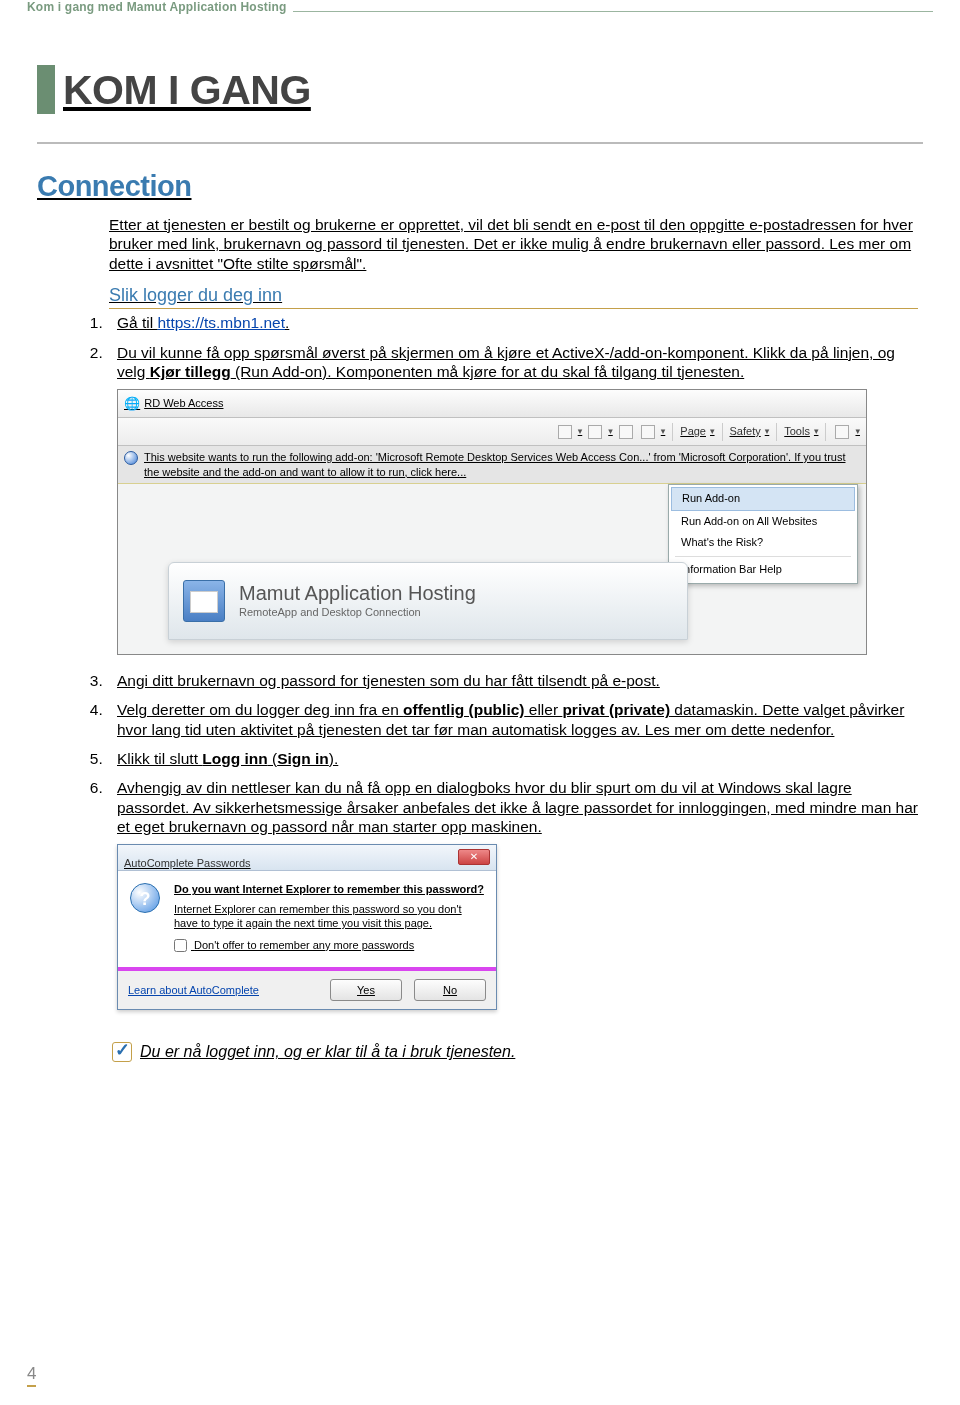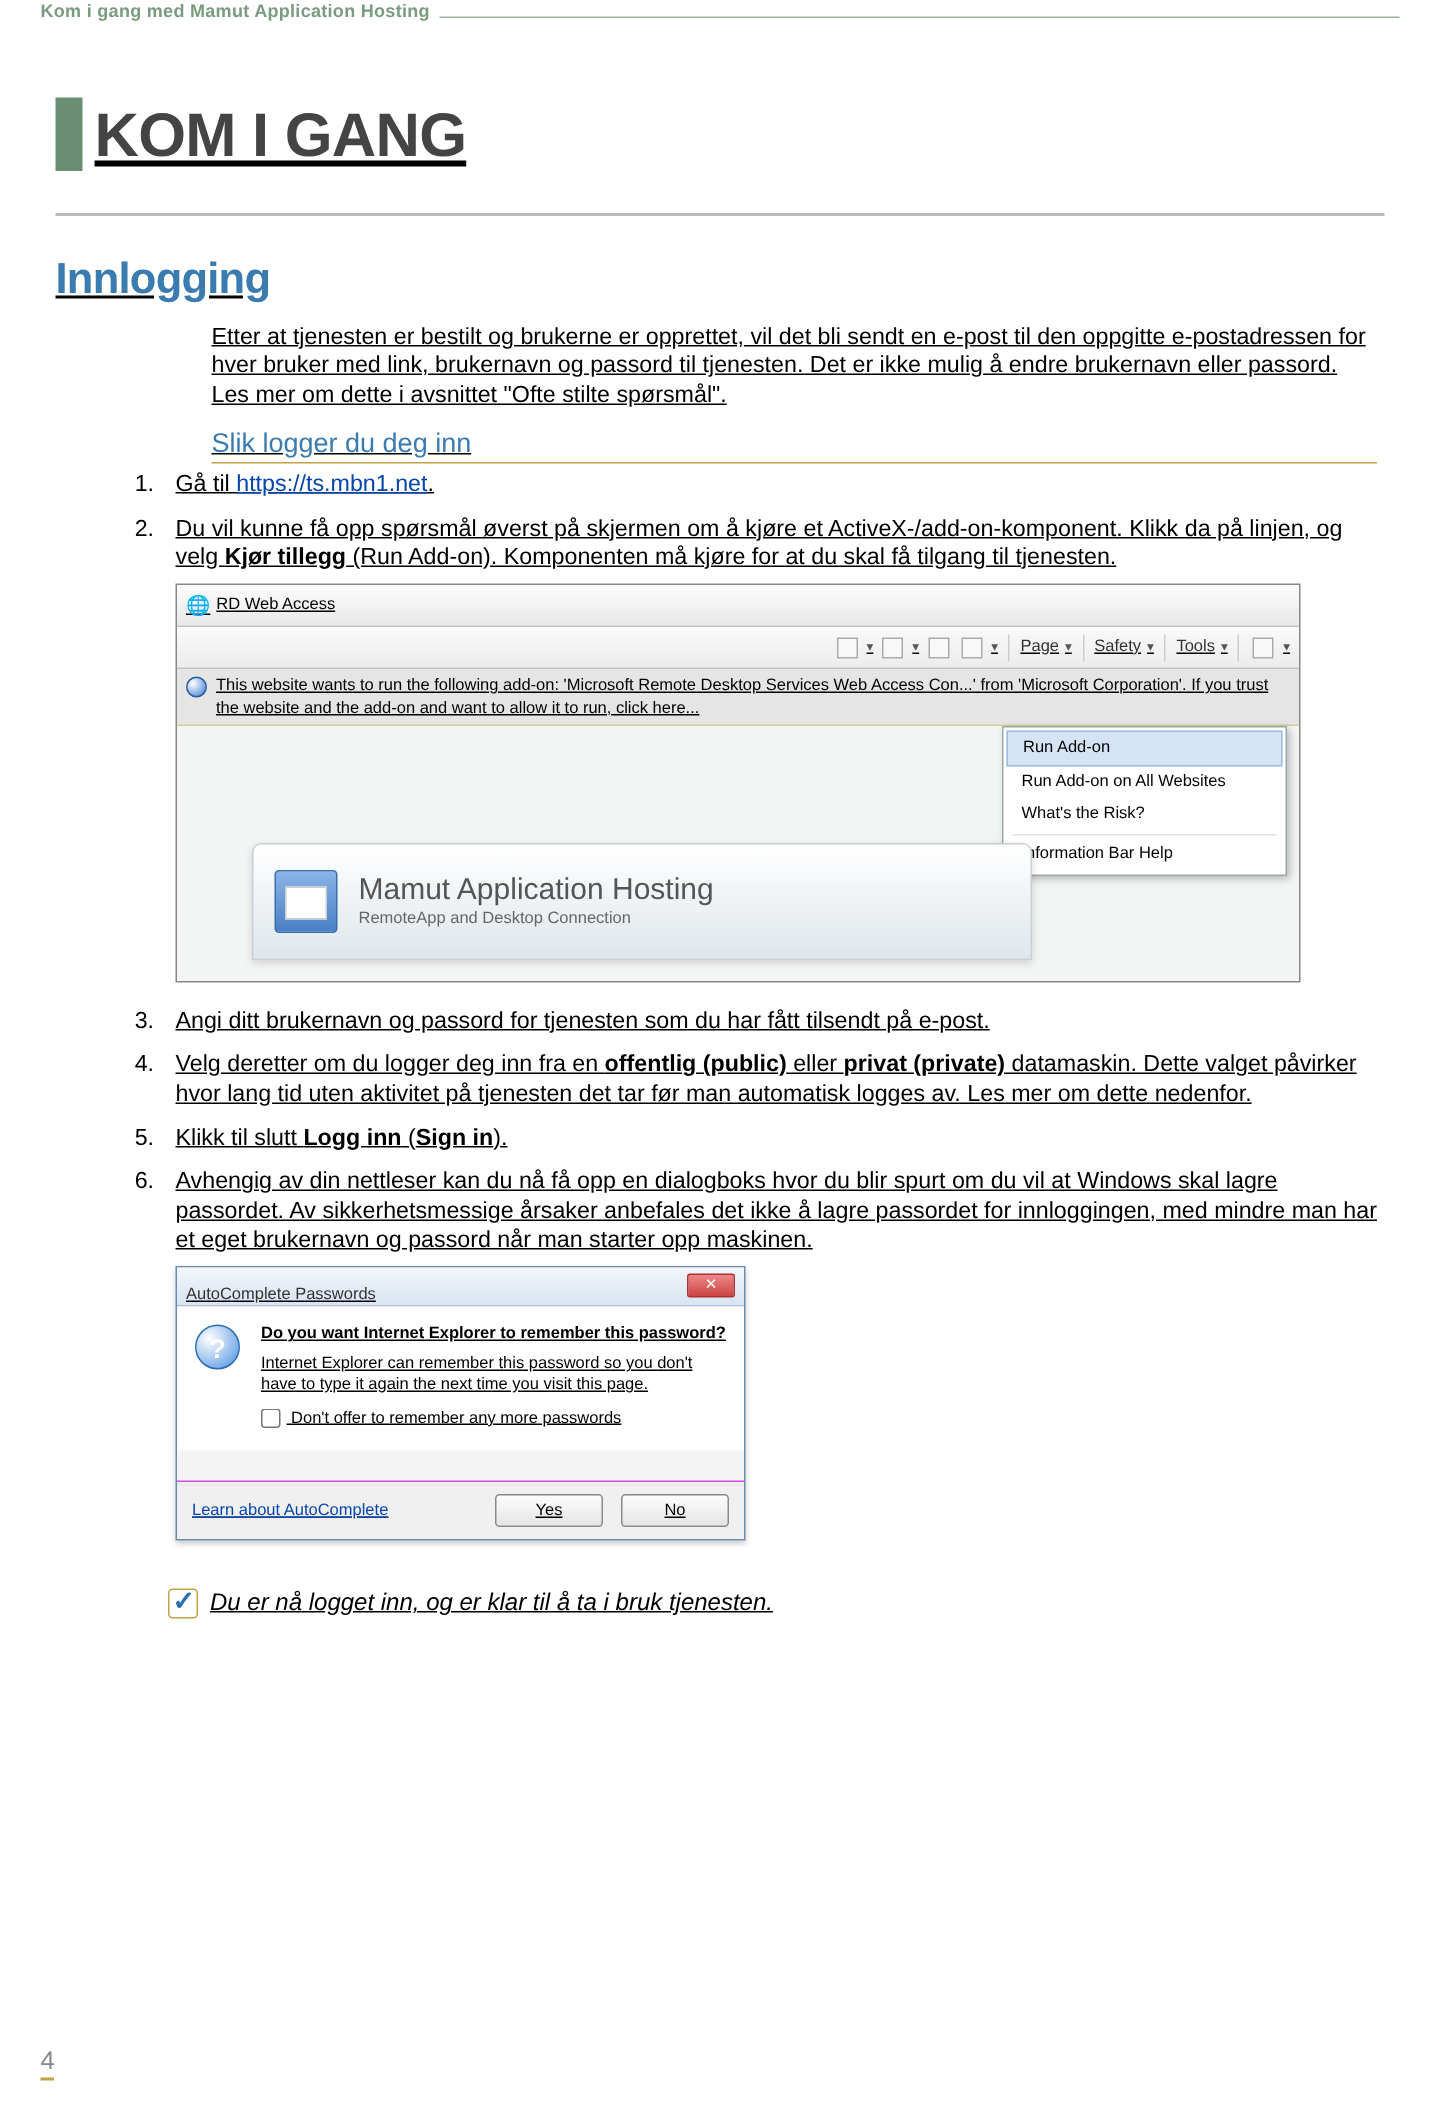--- a/index.html
+++ b/index.html
@@ -73,21 +73,21 @@
     margin: 12px 0 4px 0;
     border-bottom: 1px solid #c4a04a;
     padding-bottom: 2px;
   }
   .intro-para {
     font-size: 15.5px;
     line-height: 1.25;
     margin-bottom: 12px;
   }
   .indent-block {
-    margin-left: 104px;
+    margin-left: 72px;
     margin-right: 5px;
   }
   ol.steps {
     list-style: decimal;
     margin-left: 70px;
     padding-left: 0;
   }
   ol.steps > li {
     font-size: 15.5px;
     line-height: 1.25;
@@ -270,26 +270,25 @@
     line-height: 30px;
     font-size: 18px;
     font-weight: bold;
   }
   .ss2-check {
     margin-top: 8px;
   }
   .ss2-check input { vertical-align: middle; margin-right: 4px; }
   .ss2-footer {
     background: #f0f0f0;
-    border-top: 1px solid #d946ef;
+    border-top: 4px solid #d946ef;
     padding: 8px 10px;
     display: flex;
     align-items: center;
     gap: 12px;
-    margin-top: 20px;
   }
   .ss2-footer .spacer { flex: 1; }
   .ss2-btn {
     width: 72px;
     height: 22px;
     border: 1px solid #8a8a8a;
     background: linear-gradient(#fdfdfd, #e4e4e4);
     border-radius: 3px;
     font-size: 11px;
     text-align: center;
@@ -337,21 +336,21 @@
 <div class="content">
 
   <div class="title-bar">
     <div class="title-block"></div>
     <div class="title-text">KOM I GANG</div>
   </div>
   <div class="title-underline"></div>
 
   <div style="height:26px"></div>
 
-  <div class="section-heading">Innlogging</div>
+  <div class="section-heading">Connection</div>
 
   <div class="indent-block">
     <p class="intro-para">Etter at tjenesten er bestilt og brukerne er opprettet, vil det bli sendt en e-post til den oppgitte e-postadressen for hver bruker med link, brukernavn og passord til tjenesten. Det er ikke mulig å endre brukernavn eller passord. Les mer om dette i avsnittet "Ofte stilte spørsmål".</p>
     <div class="sub-heading">Slik logger du deg inn</div>
   </div>
 
   <ol class="steps">
     <li>
       <span>Gå til </span><a class="link">https://ts.mbn1.net</a><span>.</span>
     </li>

